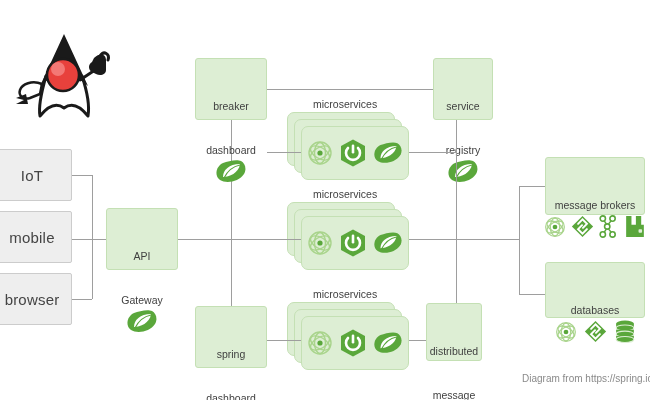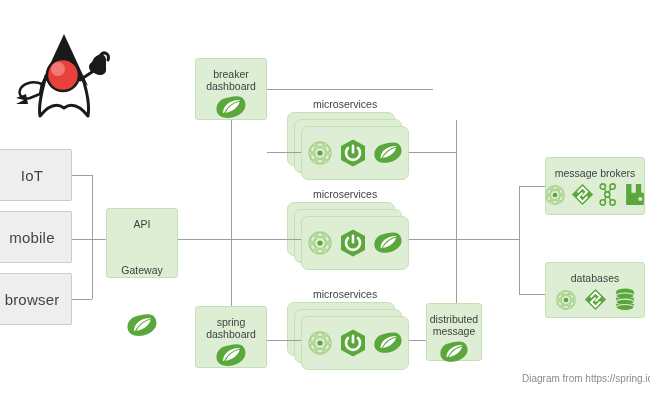--- a/index.html
+++ b/index.html
@@ -29,21 +29,21 @@
   }
   .gray-box .cap{
     font-size:15px;color:#444;letter-spacing:.2px;
   }
   .green-box{
     background:#ddeed4;
     border:1px solid #c4e0b4;
     padding-top:9px;
   }
   .green-box .cap{
-    font-size:10.5px;color:#3f3f3f;line-height:12px;text-align:center;
+    font-size:10.5px;color:#3f3f3f;line-height:12px;text-align:center;margin-top:32px;
   }
 
   
   .stack{position:absolute;}
   .card{
     position:absolute;
     background:#ddeed4;
     border:1px solid #c4e0b4;
     border-radius:7px;
     box-sizing:border-box;
@@ -106,21 +106,21 @@
   </div>
   <div class="box gray-box" style="left:-8px;top:273px;width:80px;height:52px;">
     <span class="cap">browser</span>
   </div>
 
   <div class="ln lnh" style="left:72px;top:175px;width:20px;"></div>
   <div class="ln lnh" style="left:72px;top:299px;width:20px;"></div>
   <div class="ln lnv" style="left:92px;top:175px;height:124px;"></div>
   <div class="ln lnh" style="left:72px;top:239px;width:34px;"></div>
 
-  <div class="box green-box" style="left:106px;top:208px;width:72px;height:70px;gap:34px;">
+  <div class="box green-box" style="left:106px;top:208px;width:72px;height:62px;">
     <span class="cap">API</span>
     <span class="cap">Gateway</span>
     <span class="icon-row">
       <span>
         <svg width="32" height="23" viewBox="0 0 32 23">
           <path d="M8 3 C1 6 -1 16 5 20 C11 24 24 22 29 14 C32 9 30 3 26 1 C22 -1 13 1 8 3 Z" fill="#5aa73b"></path>
           <path d="M25 4 C14 4 8 10 8 17 C14 17 24 13 25 4 Z" fill="#ffffff"></path>
           <path d="M9 18 C13 10 20 6 25 5" fill="none" stroke="#5aa73b" stroke-width="1.1"></path>
         </svg>
       </span>
@@ -139,20 +139,33 @@
           <path d="M8 3 C1 6 -1 16 5 20 C11 24 24 22 29 14 C32 9 30 3 26 1 C22 -1 13 1 8 3 Z" fill="#5aa73b"></path>
           <path d="M25 4 C14 4 8 10 8 17 C14 17 24 13 25 4 Z" fill="#ffffff"></path>
           <path d="M9 18 C13 10 20 6 25 5" fill="none" stroke="#5aa73b" stroke-width="1.1"></path>
         </svg>
       </span>
     </span>
   </div>
 
   <div class="ln lnh" style="left:267px;top:89px;width:166px;"></div>
 
+  <div class="box green-box" style="left:433px;top:58px;width:60px;height:62px;">
+    <span class="cap">service</span>
+    <span class="cap">registry</span>
+    <span class="icon-row">
+      <span>
+        <svg width="32" height="23" viewBox="0 0 32 23">
+          <path d="M8 3 C1 6 -1 16 5 20 C11 24 24 22 29 14 C32 9 30 3 26 1 C22 -1 13 1 8 3 Z" fill="#5aa73b"></path>
+          <path d="M25 4 C14 4 8 10 8 17 C14 17 24 13 25 4 Z" fill="#ffffff"></path>
+          <path d="M9 18 C13 10 20 6 25 5" fill="none" stroke="#5aa73b" stroke-width="1.1"></path>
+        </svg>
+      </span>
+    </span>
+  </div>
 
   <div class="ln lnv" style="left:456px;top:120px;height:198px;"></div>
 
   <span class="stack-label" style="left:313px;top:98px;">microservices</span>
   <div class="stack" style="left:287px;top:112px;width:122px;height:68px;">
     <div class="card" style="left:0;top:0;width:108px;height:54px;"></div>
     <div class="card" style="left:7px;top:7px;width:108px;height:54px;"></div>
     <div class="card front" style="left:14px;top:14px;width:108px;height:54px;">
       <span>
         <svg width="26" height="26" viewBox="0 0 26 26">

